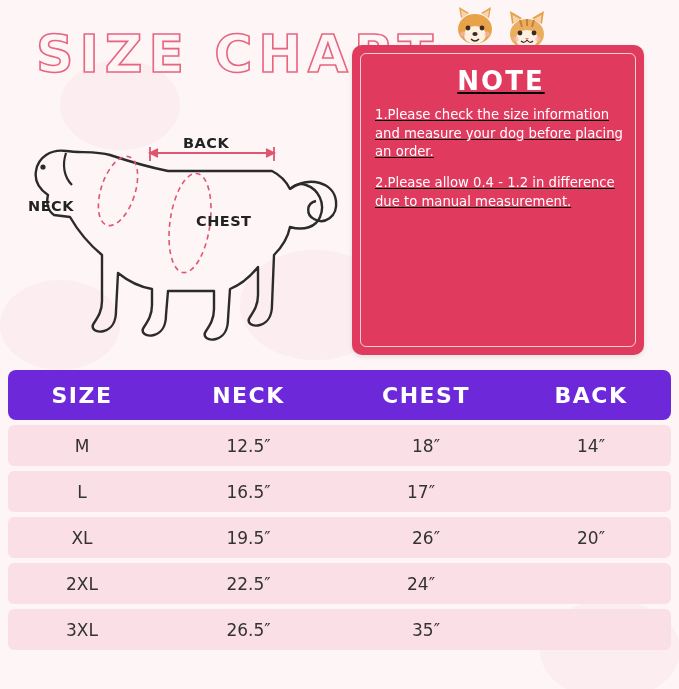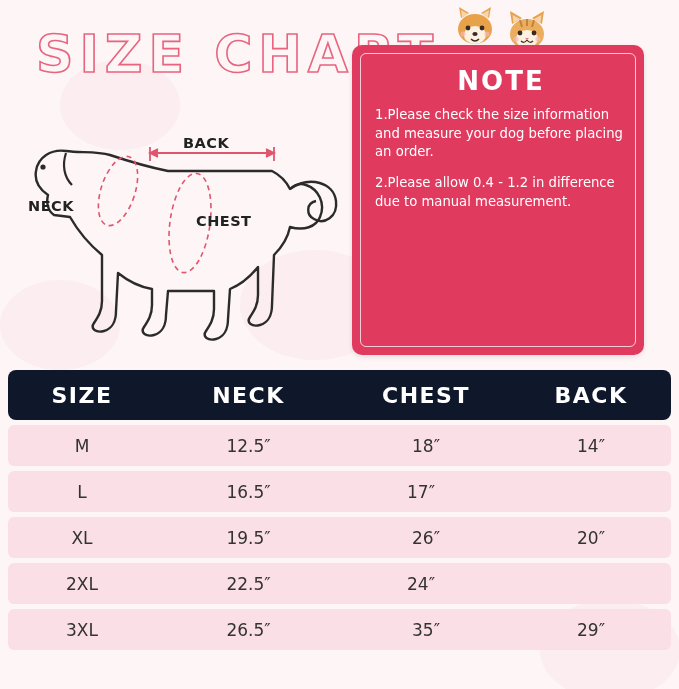--- a/index.html
+++ b/index.html
@@ -46,20 +46,21 @@
     border-radius: 10px;
     box-shadow: 0 2px 5px rgba(0,0,0,.10);
     overflow: hidden;
   }
   #note-panel .inner {
     position: absolute;
     left: 8px; top: 8px; right: 8px; bottom: 8px;
     border: 1.5px solid rgba(255,255,255,.75);
     border-radius: 6px;
     padding: 12px 8px 10px 14px;
+    text-decoration: underline;
   }
   #note-title {
     text-align: center;
     color: #ffffff;
     font-size: 26px;
     font-weight: bold;
     letter-spacing: 2px;
     margin-bottom: 10px;
   }
   .note-line {
@@ -102,21 +103,21 @@
     width: 663px;
   }
   .row {
     display: flex;
     align-items: center;
     height: 41px;
     margin-bottom: 5px;
     border-radius: 6px;
   }
   .row.head {
-    background: #0f172a;
+    background: #6d28d9;
     height: 50px;
     border-radius: 8px;
   }
   .row.body { background: #fbdfe6; }
   .cell {
     text-align: center;
     font-size: 17px;
     color: #333;
   }
   .row.head .cell {
@@ -276,17 +277,16 @@
     </div>
     <div class="row body">
       <div class="cell c0">2XL</div>
       <div class="cell c1">22.5″</div>
       <div class="cell c3">24″</div>
     </div>
     <div class="row body">
       <div class="cell c0">3XL</div>
       <div class="cell c1">26.5″</div>
       <div class="cell c2">35″</div>
-      <div class="cell c3">29″</div>
     </div>
   </div>
 
 </div>
 
 </body></html>

